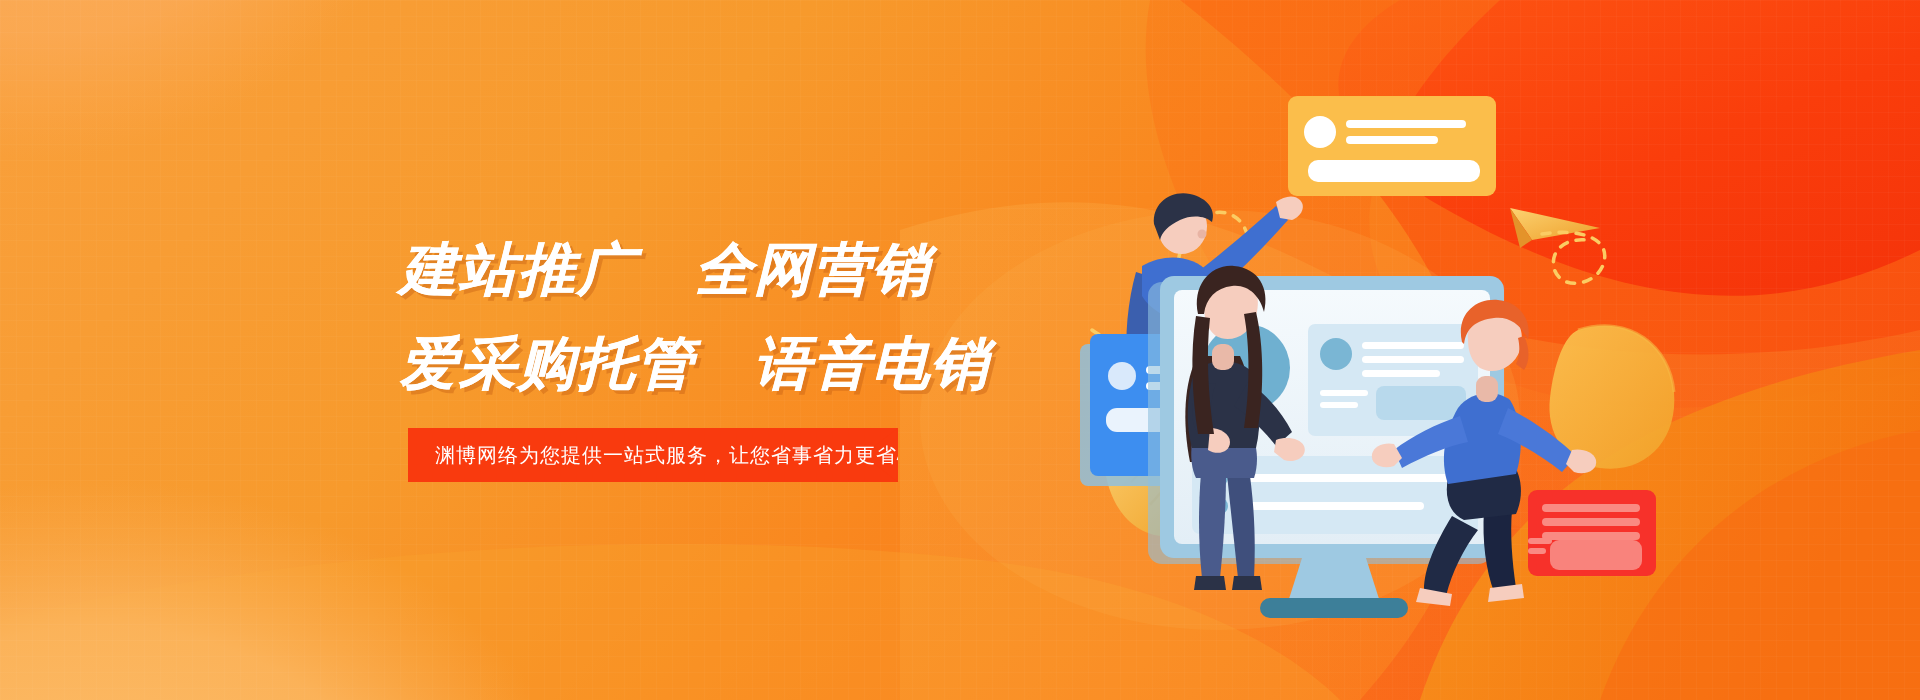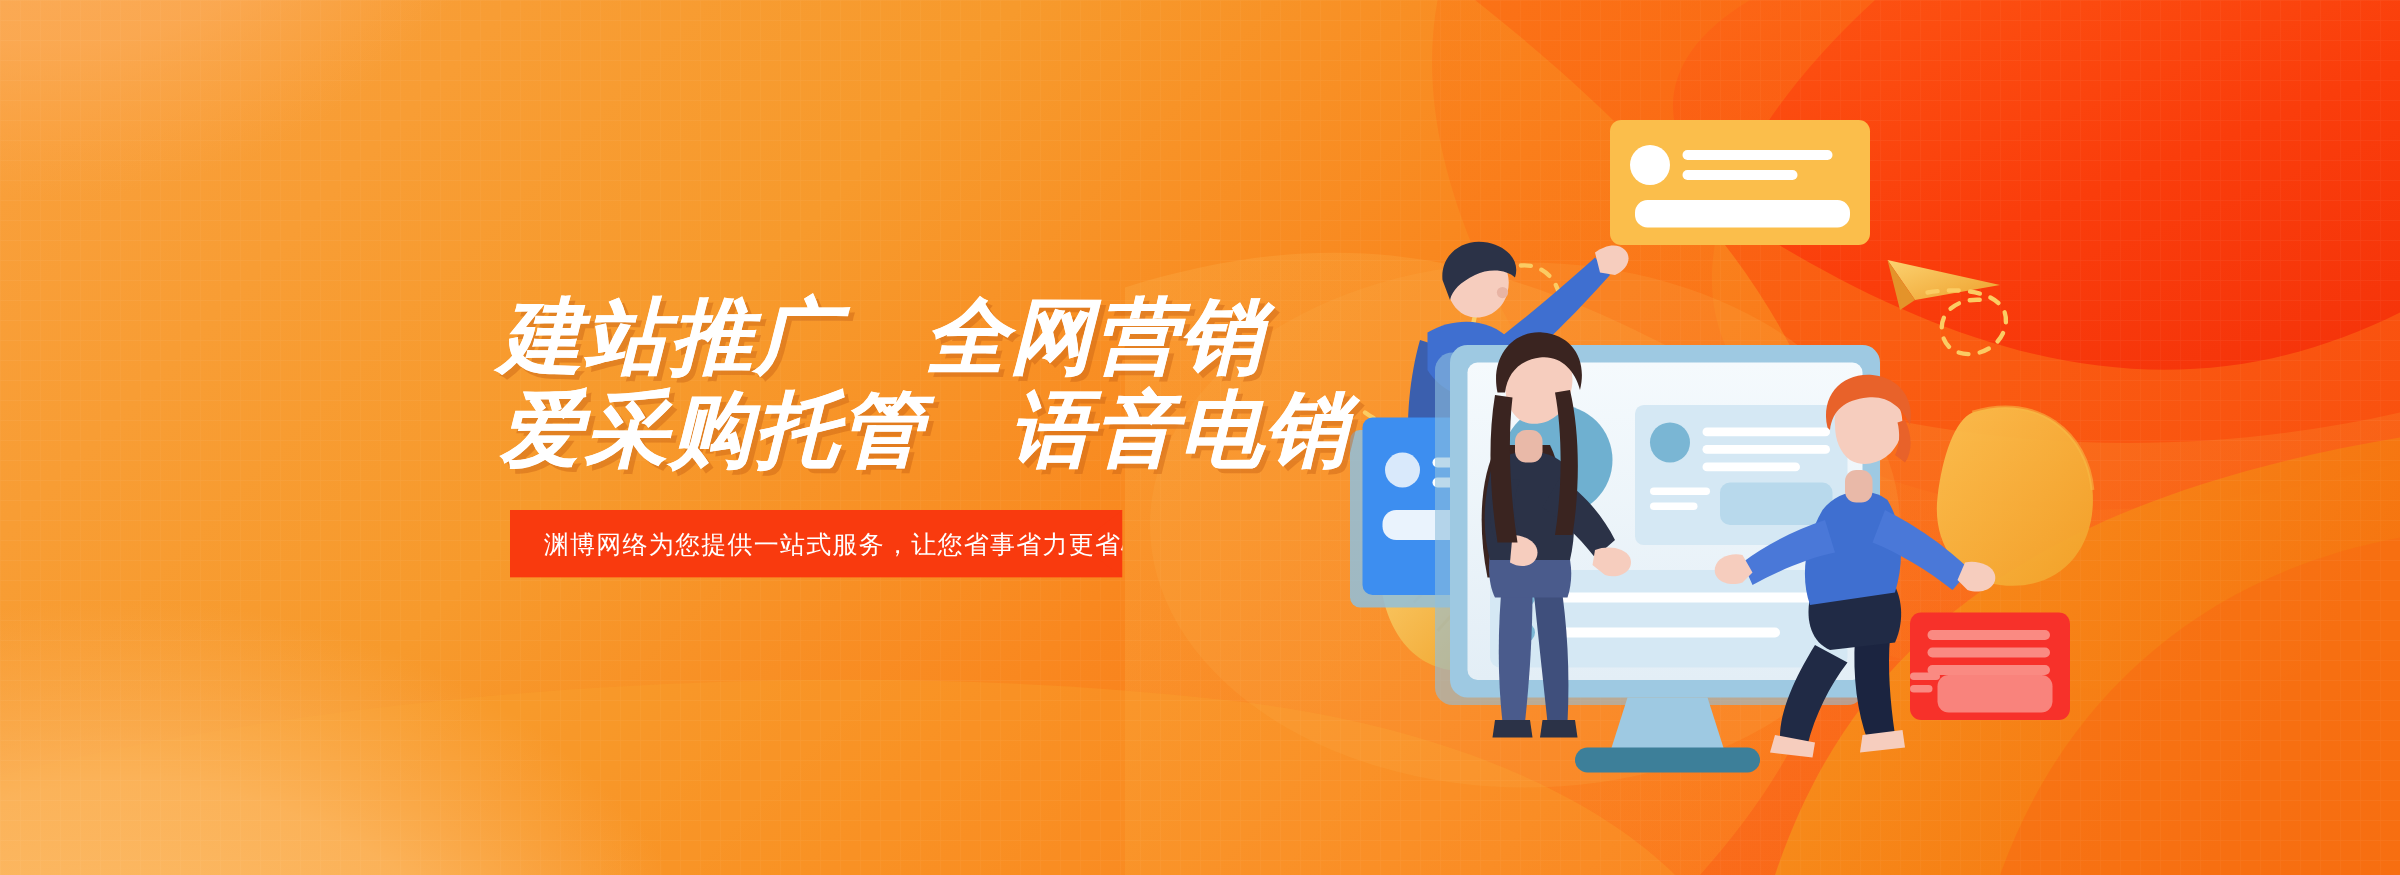--- a/index.html
+++ b/index.html
@@ -18,28 +18,28 @@
   .copy{
     position:absolute;
     left:400px; top:232px;
     width:560px;
     z-index:40;
   }
   .headline{
     font-weight:bold;
     font-style:italic;
     color:#ffffff;
-    font-size:66px;
+    font-size:57px;
     line-height:74px;
     letter-spacing:2px;
     white-space:nowrap;
     text-shadow:4px 4px 0 rgba(198,96,20,.42);
     -webkit-text-stroke:0.5px #fff;
   }
-  .headline.l2{ margin-top:0; }
+  .headline.l2{ margin-top:20px; }
 
   .ribbon{
     position:relative;
     margin-top:28px;
     margin-left:8px;
     height:54px;
     width:490px;
     background:#f93a0e;
     display:flex;
     align-items:center;

